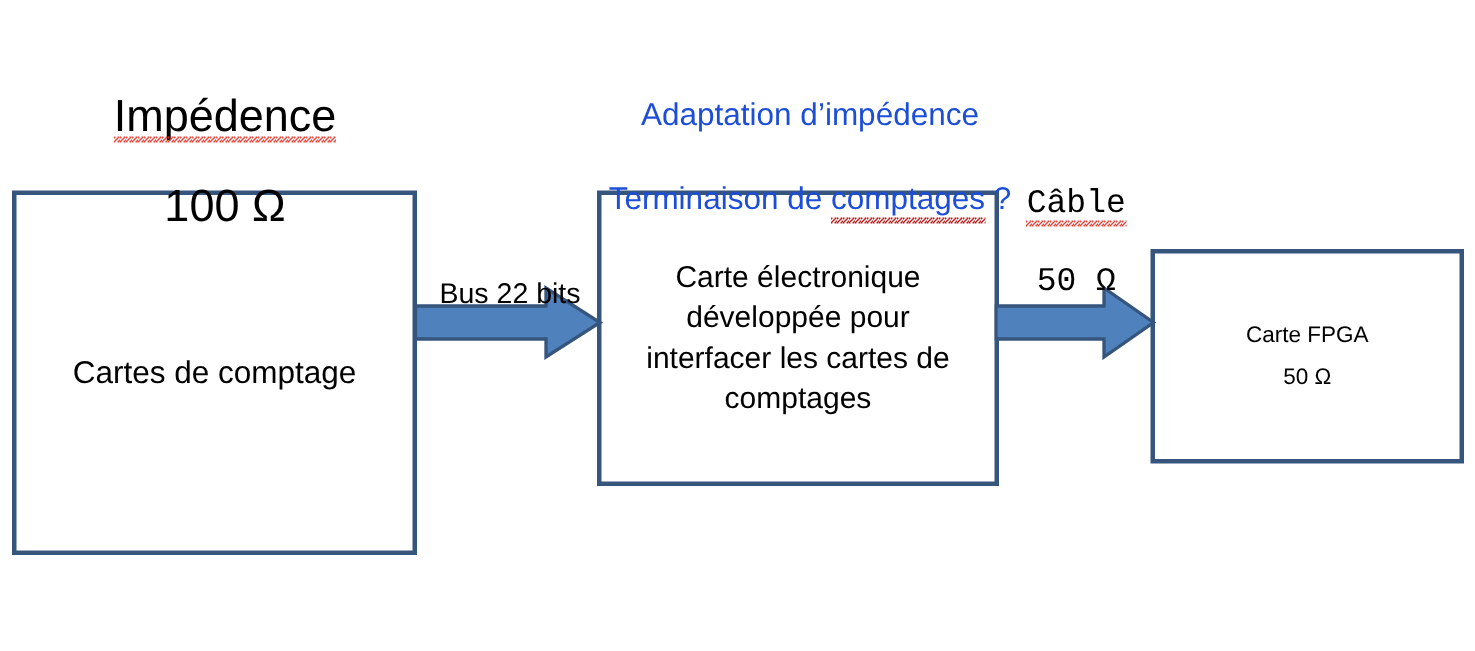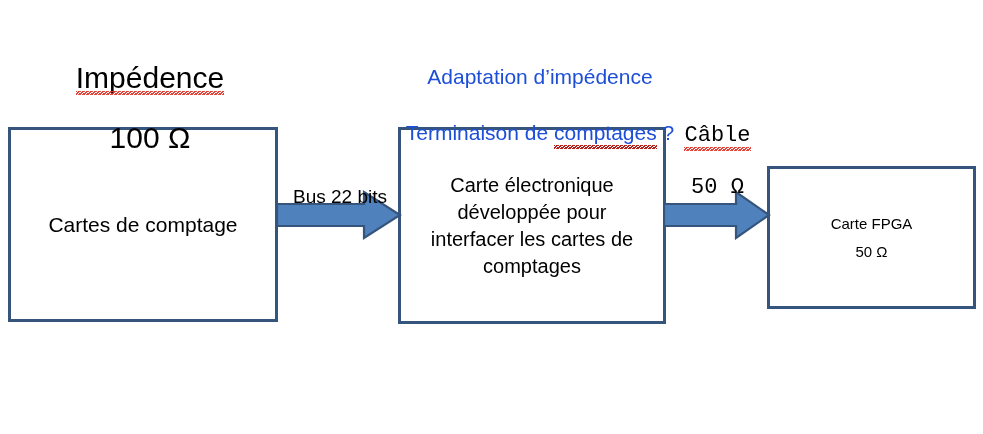--- a/index.html
+++ b/index.html
@@ -30,21 +30,21 @@
     margin-top: 16px;
   }
   .box-text {
     font-size: 21px;
     line-height: 26px;
     color: #000000;
     padding: 0 6px;
     white-space: pre-line;
   }
 
-  #box-counting-cards { left: 8px;   top: 111px; width: 270px; height: 195px; }
+  #box-counting-cards { left: 8px;   top: 111px; width: 270px; height: 243px; }
   #box-interface-card { left: 398px; top: 111px; width: 268px; height: 197px; }
   #box-fpga          { left: 767px; top: 150px; width: 209px; height: 143px; }
 
   #box-interface-card .box-text { font-size: 20px; line-height: 27px; }
   #box-fpga .box-text { font-size: 15px; line-height: 28px; }
 
   
   .arrow {
     position: absolute;
   }

